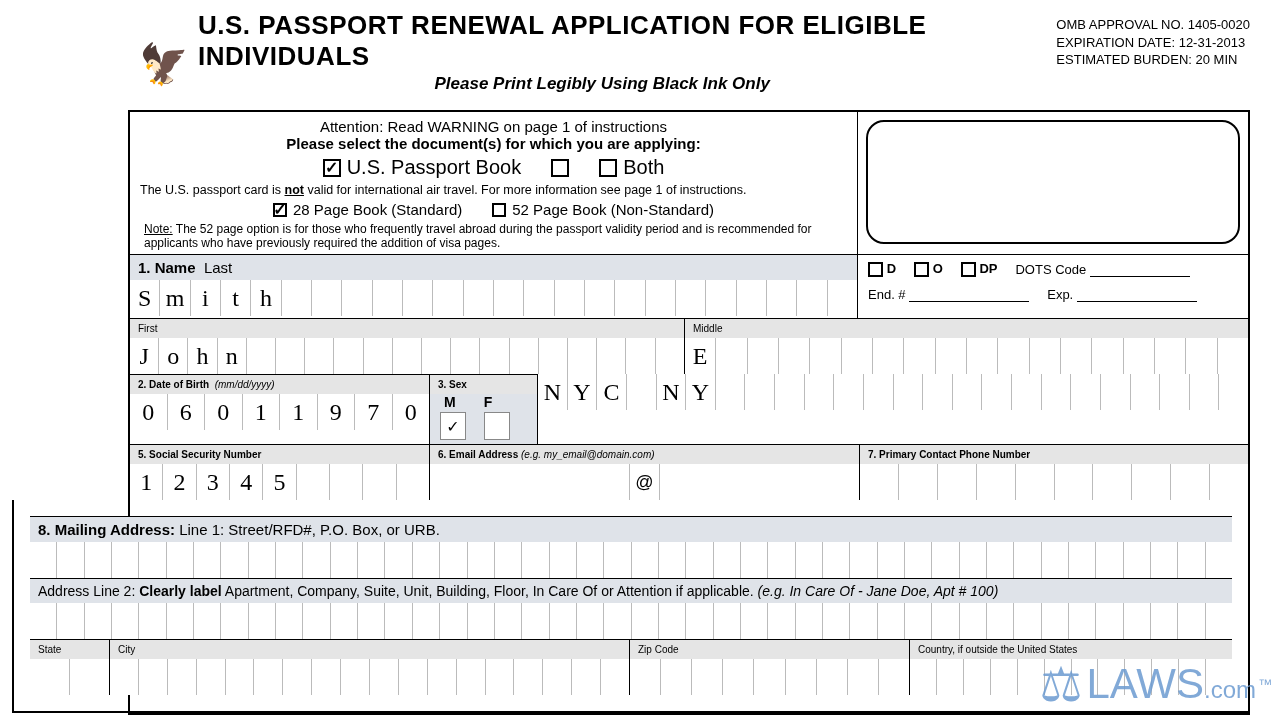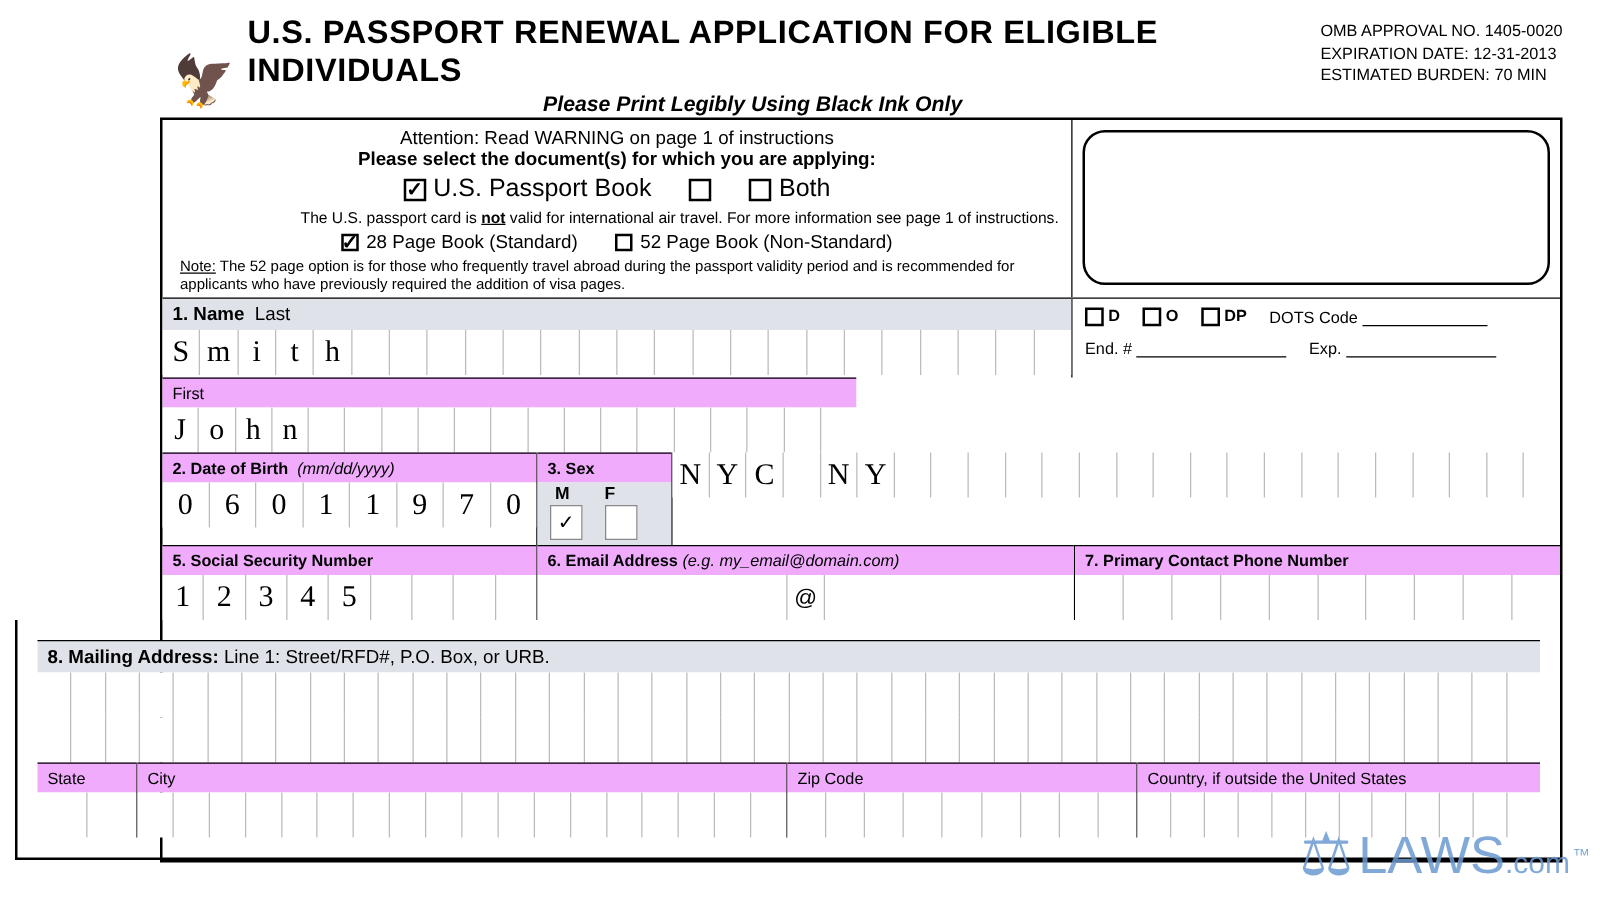--- a/index.html
+++ b/index.html
@@ -4,46 +4,46 @@
 <style>
 *{box-sizing:border-box;margin:0;padding:0}
 body{font-family:Arial,Helvetica,sans-serif;background:#fff;width:1280px;height:720px;overflow:hidden;position:relative}
 .sheet{position:absolute;left:10px;top:10px;width:1240px}
 .header{display:flex;align-items:flex-start;gap:10px;padding-left:110px}
 .seal{position:absolute;left:118px;top:18px;width:72px;height:72px;border-radius:50%;display:flex;align-items:center;justify-content:center;font-size:40px;color:#333}
 .title-block{flex:1;padding-left:78px}
 .title{font-size:26px;font-weight:bold;letter-spacing:0.5px}
 .subtitle{font-style:italic;font-weight:bold;font-size:17px;text-align:center;margin-top:2px;margin-left:-40px}
 .omb{font-size:13px;line-height:1.35;white-space:nowrap;padding-top:6px}
-.form-box{border:2px solid #000;border-top:2.5px solid #000;margin-top:0;margin-left:118px;position:relative}
+.form-box{border:2px solid #000;border-top:2.5px solid #000;margin-top:16px;margin-left:118px;position:relative}
 .top-row{display:flex}
 .top-left{flex:1;padding:6px 10px 4px 10px;border-right:1.5px solid #000}
 .top-right{width:390px;padding:8px}
 .photo-box{border:2px solid #000;border-radius:18px;height:124px;width:100%}
 .attn{text-align:center;font-size:15px}
 .bold{font-weight:bold}
 .doc-row{display:flex;gap:30px;justify-content:center;align-items:center;margin:4px 0}
 .cb{display:inline-flex;align-items:center;gap:6px;font-size:20px}
 .cbox{width:18px;height:18px;border:2px solid #000;display:inline-flex;align-items:center;justify-content:center;font-family:'Comic Sans MS',cursive;font-size:16px;font-weight:bold}
 .small-cb .cbox{width:14px;height:14px}
 .small-cb{font-size:15px}
-.fine{font-size:12.5px;text-align:right}
+.fine{font-size:12.5px;text-align:left}
 .fine u{text-decoration:underline}
 .note{font-size:12px;padding:0 4px}
 .note .nb{font-weight:normal;text-decoration:underline}
 .grey-row{background:#dfe3e9;padding:4px 8px;font-size:15px;border-top:1.5px solid #000}
 .grey-row-first{border-top:1.5px solid #000}
 .cells{display:flex;height:36px;background:#fff}
 .cell{flex:1;border-right:1px solid #bbb;display:flex;align-items:center;justify-content:center;font-family:'Comic Sans MS','Segoe Script',cursive;font-size:24px}
 .cell:last-child{border-right:none}
 .hand{font-family:'Comic Sans MS','Segoe Script',cursive}
 .row2{display:flex}
 .row2>div{border-right:1.5px solid #000}
 .row2>div:last-child{border-right:none}
-.lbl{background:#f0abfc;padding:4px 8px;font-size:13px;border-top:1.5px solid #000}
+.lbl{background:#e5e5e5;padding:4px 8px;font-size:10px;border-top:1.5px solid #000}
 .ital{font-style:italic;font-weight:normal}
 .official{padding:6px 10px;font-size:13px;border-top:1.5px solid #000}
 .off-row{display:flex;gap:18px;align-items:center;margin-bottom:10px}
 .tiny-cb{width:15px;height:15px;border:2px solid #000;display:inline-block;vertical-align:middle}
 .uline{display:inline-block;border-bottom:1px solid #000;min-width:100px;height:14px;vertical-align:bottom}
 .outdent{margin-left:-118px;border:2px solid #000;border-top:none;border-right:none;padding:16px}
 .outdent .grey-row{border-top:1.5px solid #000}
 .sex-col{width:108px}
 .sex-hdr{display:flex;gap:28px;font-size:14px;font-weight:bold;padding-left:14px}
 .sex-boxes{display:flex;gap:18px;padding:2px 10px}
@@ -58,21 +58,21 @@
 <div class="sheet">
   <div class="seal">🦅</div>
   <div class="header">
     <div class="title-block">
       <div class="title">U.S. PASSPORT RENEWAL APPLICATION FOR ELIGIBLE INDIVIDUALS</div>
       <div class="subtitle">Please Print Legibly Using Black Ink Only</div>
     </div>
     <div class="omb">
       <div>OMB APPROVAL NO. 1405-0020</div>
       <div>EXPIRATION DATE: 12-31-2013</div>
-      <div>ESTIMATED BURDEN: 70 MIN</div>
+      <div>ESTIMATED BURDEN: 20 MIN</div>
     </div>
   </div>
 
   <div class="form-box">
     <div class="top-row">
       <div class="top-left">
         <div class="attn">Attention: Read WARNING on page 1 of instructions</div>
         <div class="attn bold">Please select the document(s) for which you are applying:</div>
         <div class="doc-row">
           <span class="cb">
@@ -167,20 +167,43 @@
             <div class="cell"></div>
             <div class="cell"></div>
             <div class="cell"></div>
             <div class="cell"></div>
             <div class="cell"></div>
             <div class="cell"></div>
             <div class="cell"></div>
             <div class="cell"></div>
           </div>
       </div>
+      <div style="flex:1">
+        <div class="lbl">Middle</div>
+        <div class="cells">
+            <div class="cell">E</div>
+            <div class="cell"></div>
+            <div class="cell"></div>
+            <div class="cell"></div>
+            <div class="cell"></div>
+            <div class="cell"></div>
+            <div class="cell"></div>
+            <div class="cell"></div>
+            <div class="cell"></div>
+            <div class="cell"></div>
+            <div class="cell"></div>
+            <div class="cell"></div>
+            <div class="cell"></div>
+            <div class="cell"></div>
+            <div class="cell"></div>
+            <div class="cell"></div>
+            <div class="cell"></div>
+            <div class="cell"></div>
+          </div>
+      </div>
     </div>
 
     <div class="row2">
       <div style="flex:0 0 300px">
         <div class="lbl"><span class="bold">2.  Date of Birth</span>&nbsp; <span class="ital">(mm/dd/yyyy)</span></div>
         <div class="cells">
             <div class="cell">0</div>
             <div class="cell">6</div>
             <div class="cell">0</div>
             <div class="cell">1</div>
@@ -314,20 +337,21 @@
           <div class="cell"></div>
           <div class="cell"></div>
           <div class="cell"></div>
           <div class="cell"></div>
           <div class="cell"></div>
           <div class="cell"></div>
           <div class="cell"></div>
           <div class="cell"></div>
           <div class="cell"></div>
         </div>
+      <div class="grey-row" style="font-size:14px"><span>Address Line 2: </span><span class="bold">Clearly label</span><span> Apartment, Company, Suite, Unit, Building, Floor, In Care Of or Attention if applicable. </span><span class="ital">(e.g. In Care Of - Jane Doe, Apt # 100)</span></div>
       <div class="cells">
           <div class="cell"></div>
           <div class="cell"></div>
           <div class="cell"></div>
           <div class="cell"></div>
           <div class="cell"></div>
           <div class="cell"></div>
           <div class="cell"></div>
           <div class="cell"></div>
           <div class="cell"></div>

